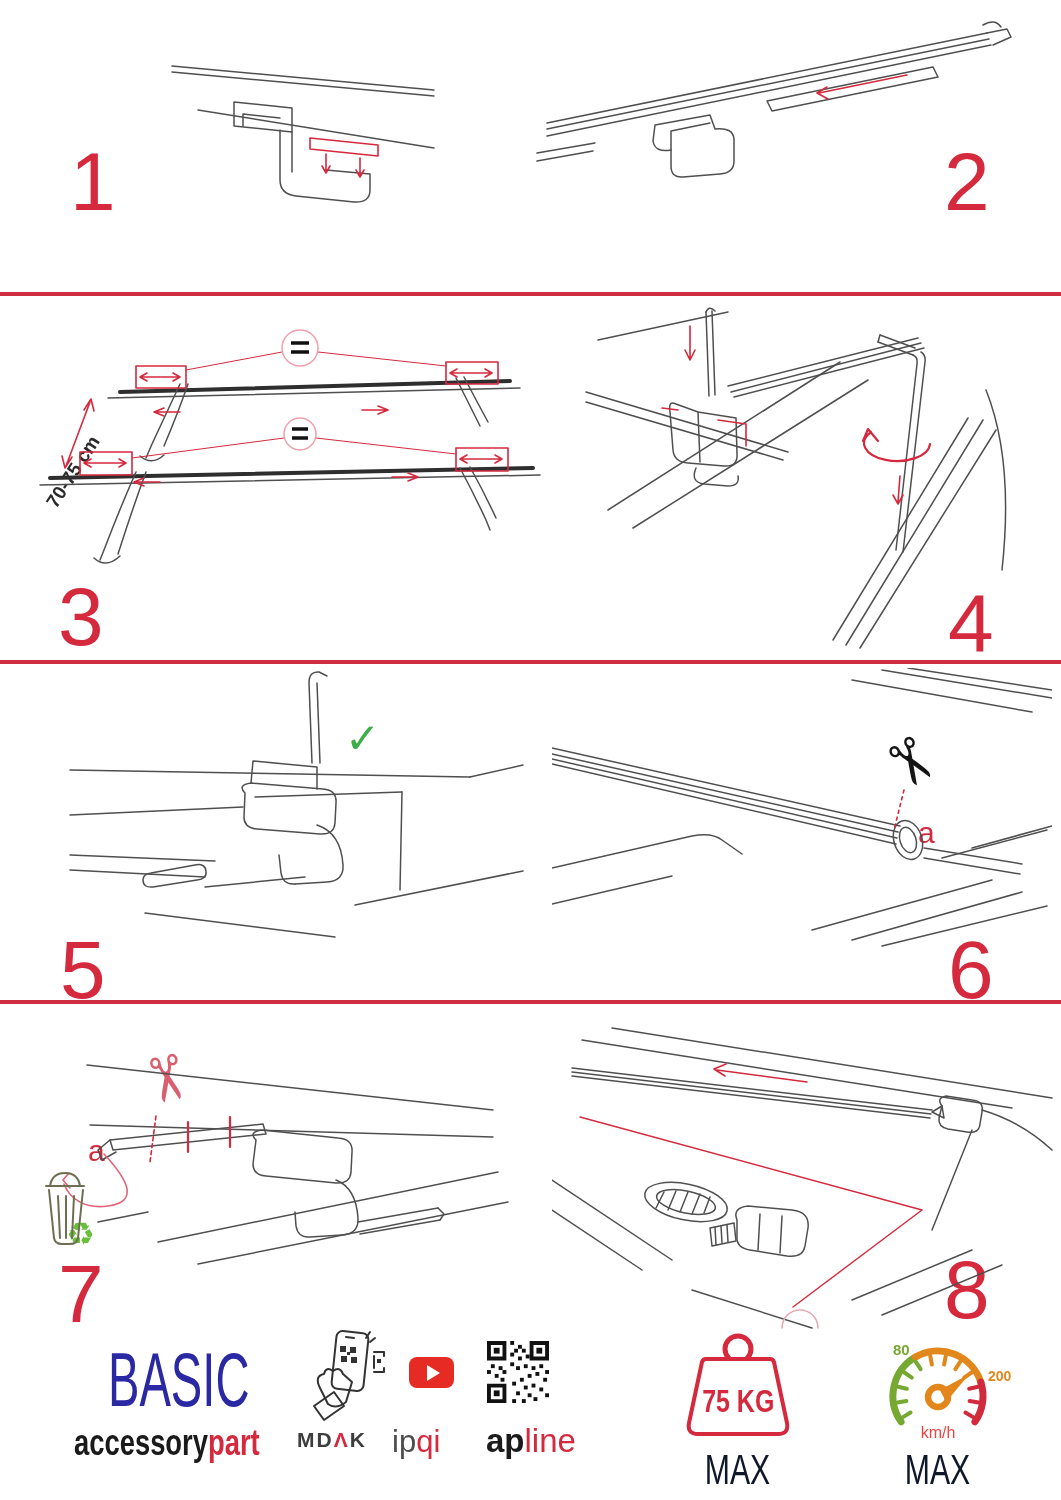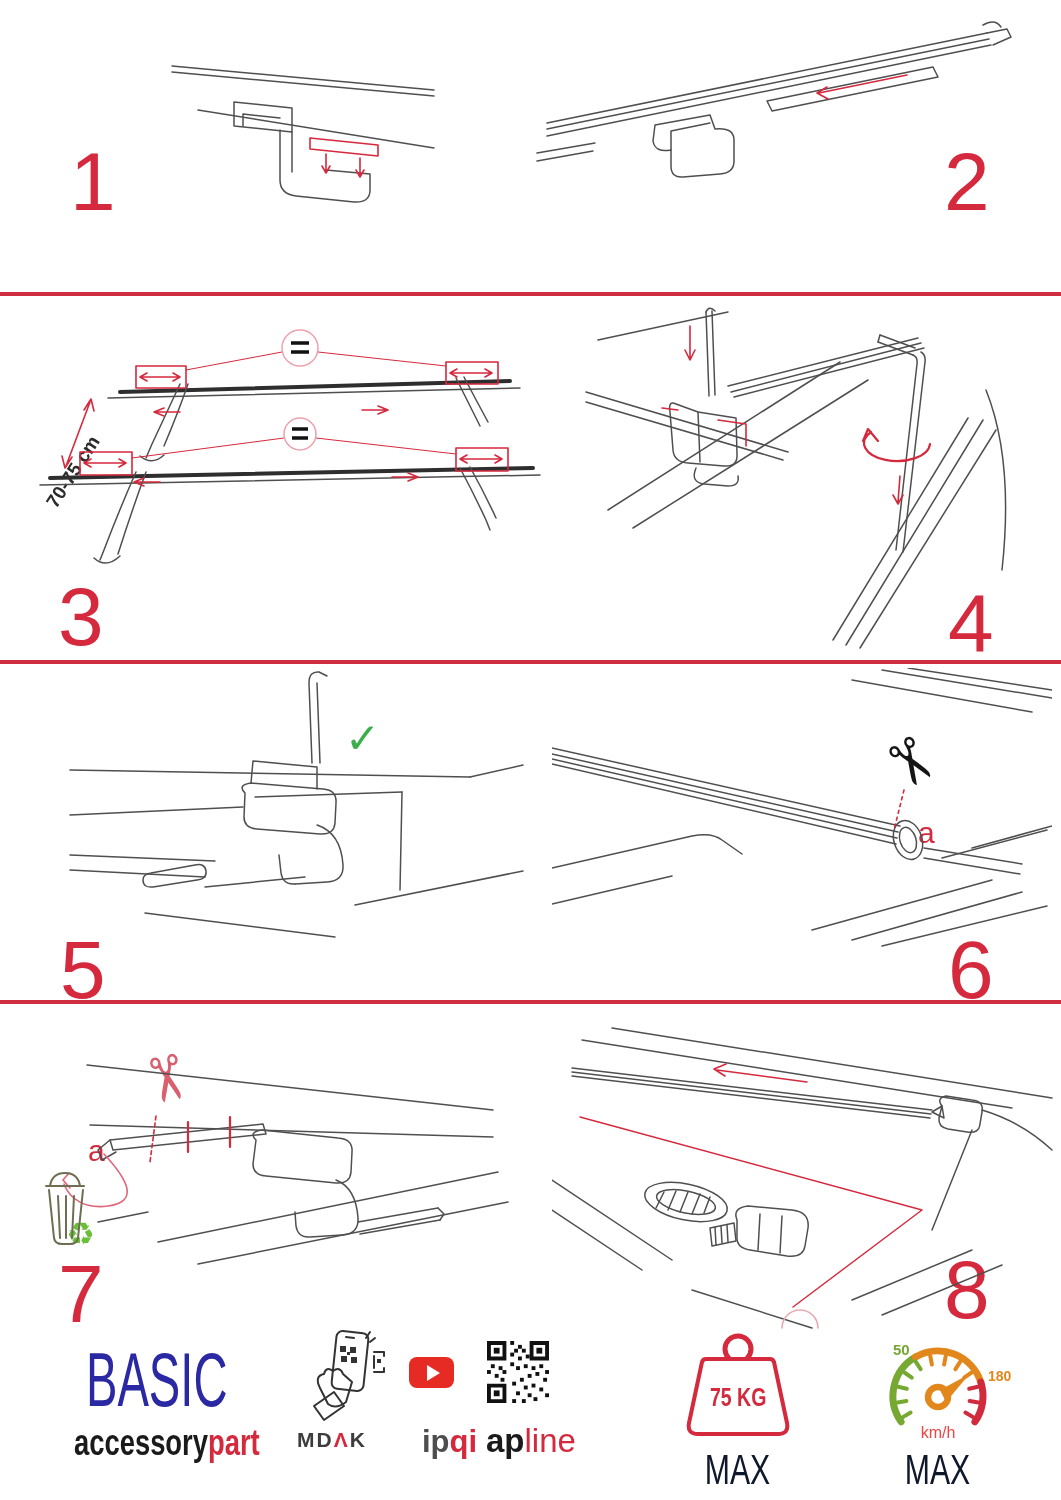--- a/index.html
+++ b/index.html
@@ -7,32 +7,32 @@
         font-family:"Liberation Sans",sans-serif;}
   .abs{position:absolute;}
   .sep{position:absolute;left:0;width:1061px;height:4px;background:#cf2e41;}
   .num{position:absolute;color:#d5293d;font-size:82px;line-height:1;font-weight:400;}
   .lblA{position:absolute;color:#d5293d;font-size:30px;line-height:1;}
   .glyph{font-family:"DejaVu Sans",sans-serif;line-height:1;position:absolute;}
   .dim{position:absolute;color:#2b2b2b;font-size:19px;font-weight:bold;
        transform:rotate(-57deg);transform-origin:0 0;white-space:nowrap;}
   .cx{display:inline-block;transform-origin:0 50%;}
   .center{text-align:center;}
-  .series{position:absolute;color:#2b28a3;font-size:76px;line-height:1;font-weight:400;}
+  .series{position:absolute;color:#2b28a3;font-size:76px;line-height:1;font-weight:400;margin-left:22px;}
   .brand{position:absolute;font-size:37px;font-weight:bold;line-height:1;color:#1a1a1a;white-space:nowrap;margin-left:8px;}
   .red{color:#d5293d;}
   .mdak{position:absolute;font-size:21px;font-weight:bold;letter-spacing:2px;color:#3d3d3d;line-height:1;}
   .ipqi{position:absolute;font-size:31px;color:#4d4d4d;line-height:1;}
   .apline{position:absolute;font-size:33px;color:#1a1a1a;line-height:1;font-weight:bold;}
   .yt{position:absolute;width:45px;height:31px;background:#e62b24;border-radius:8px;
       display:flex;align-items:center;justify-content:center;}
   .yt .tri{width:0;height:0;border-left:13px solid #fff;border-top:8px solid transparent;
       border-bottom:8px solid transparent;margin-left:3px;}
   .maxlbl{position:absolute;width:128px;color:#0f172a;font-size:42px;line-height:1;font-weight:400;text-decoration:underline;}
-  .kg{position:absolute;width:128px;color:#d5293d;font-size:25px;font-weight:bold;line-height:1;}
+  .kg{position:absolute;width:128px;color:#d5293d;font-size:32px;font-weight:bold;line-height:1;}
   .spd-low{position:absolute;font-size:15px;font-weight:bold;color:#76a832;line-height:1;}
   .spd-high{position:absolute;font-size:14px;font-weight:bold;color:#e2871b;line-height:1;}
   .kmh{position:absolute;width:124px;font-size:16px;color:#ef4444;line-height:1;}
   svg{display:block;}
   .ln{stroke:#4f4f4f;stroke-width:1.5;fill:none;stroke-linecap:round;stroke-linejoin:round;}
   .bar{stroke:#2e2e2e;stroke-width:4;fill:none;stroke-linecap:round;}
   .rd{stroke:#d5293d;stroke-width:1.6;fill:none;stroke-linecap:round;stroke-linejoin:round;}
   .pk{stroke:#e2647a;stroke-width:1.6;fill:none;stroke-linecap:round;}
   .bin{stroke:#6e6e52;stroke-width:2;fill:none;stroke-linecap:round;stroke-linejoin:round;}
 </style>
@@ -317,21 +317,21 @@
         <rect x="73" y="31" width="4" height="4"></rect>
     </g>
   </svg>
   <div class="mdak" style="left:297px;top:1429px;">
     <span>MD</span><span class="red">Λ</span><span>K</span>
   </div>
 
   <div class="yt" style="left:409px;top:1357px;">
     <div class="tri"></div>
   </div>
-  <div class="ipqi" style="left:422px;top:1426px;font-weight:bold;">
+  <div class="ipqi" style="left:392px;top:1426px;">
     <span>ip</span><span class="red">qi</span>
   </div>
 
   <svg class="abs" style="left:487px;top:1341px;" width="62" height="62" viewBox="0 0 64 64">
     <g fill="#111" fill-rule="evenodd">
       <path d="M0,0 h20 v20 h-20 Z M4,4 h12 v12 h-12 Z"></path>
         <rect x="7" y="7" width="6" height="6"></rect>
       <path d="M44,0 h20 v20 h-20 Z M48,4 h12 v12 h-12 Z"></path>
         <rect x="51" y="7" width="6" height="6"></rect>
       <path d="M0,44 h20 v20 h-20 Z M4,48 h12 v12 h-12 Z"></path>
@@ -408,20 +408,20 @@
       </g>
       <g stroke="#d12a3c" stroke-width="4">
         <path d="M101.9,50.8 L93.2,52.8"></path>
           <path d="M102.5,66.4 L93.6,65.0"></path>
           <path d="M97.1,81.1 L89.4,76.5"></path>
       </g>
       <circle cx="62" cy="61" r="10" stroke="#e2871b" stroke-width="6.5"></circle>
       <polygon points="93.5,38 64,54 70,66" fill="#e2871b" stroke="none"></polygon>
     </g>
   </svg>
-  <div class="spd-low" style="left:893px;top:1342px;">50</div>
-  <div class="spd-high" style="left:988px;top:1369px;">180</div>
+  <div class="spd-low" style="left:893px;top:1342px;">80</div>
+  <div class="spd-high" style="left:988px;top:1369px;">200</div>
   <div class="kmh center" style="left:876px;top:1425px;">km/h</div>
   <div class="maxlbl center" style="left:874px;top:1449px;width:128px;">
     <span class="cx" style="transform:scaleX(0.72);transform-origin:50% 50%;">MAX</span>
   </div>
 
 </div>
 
 </body></html>

